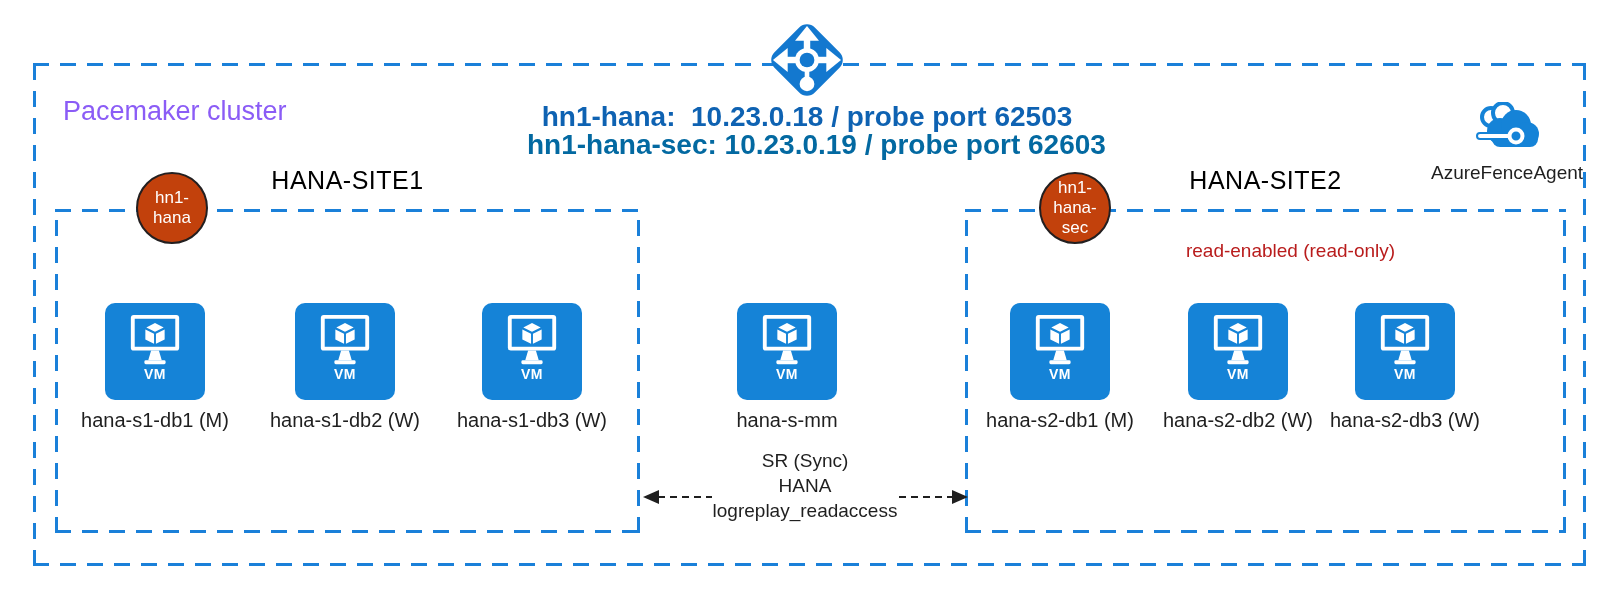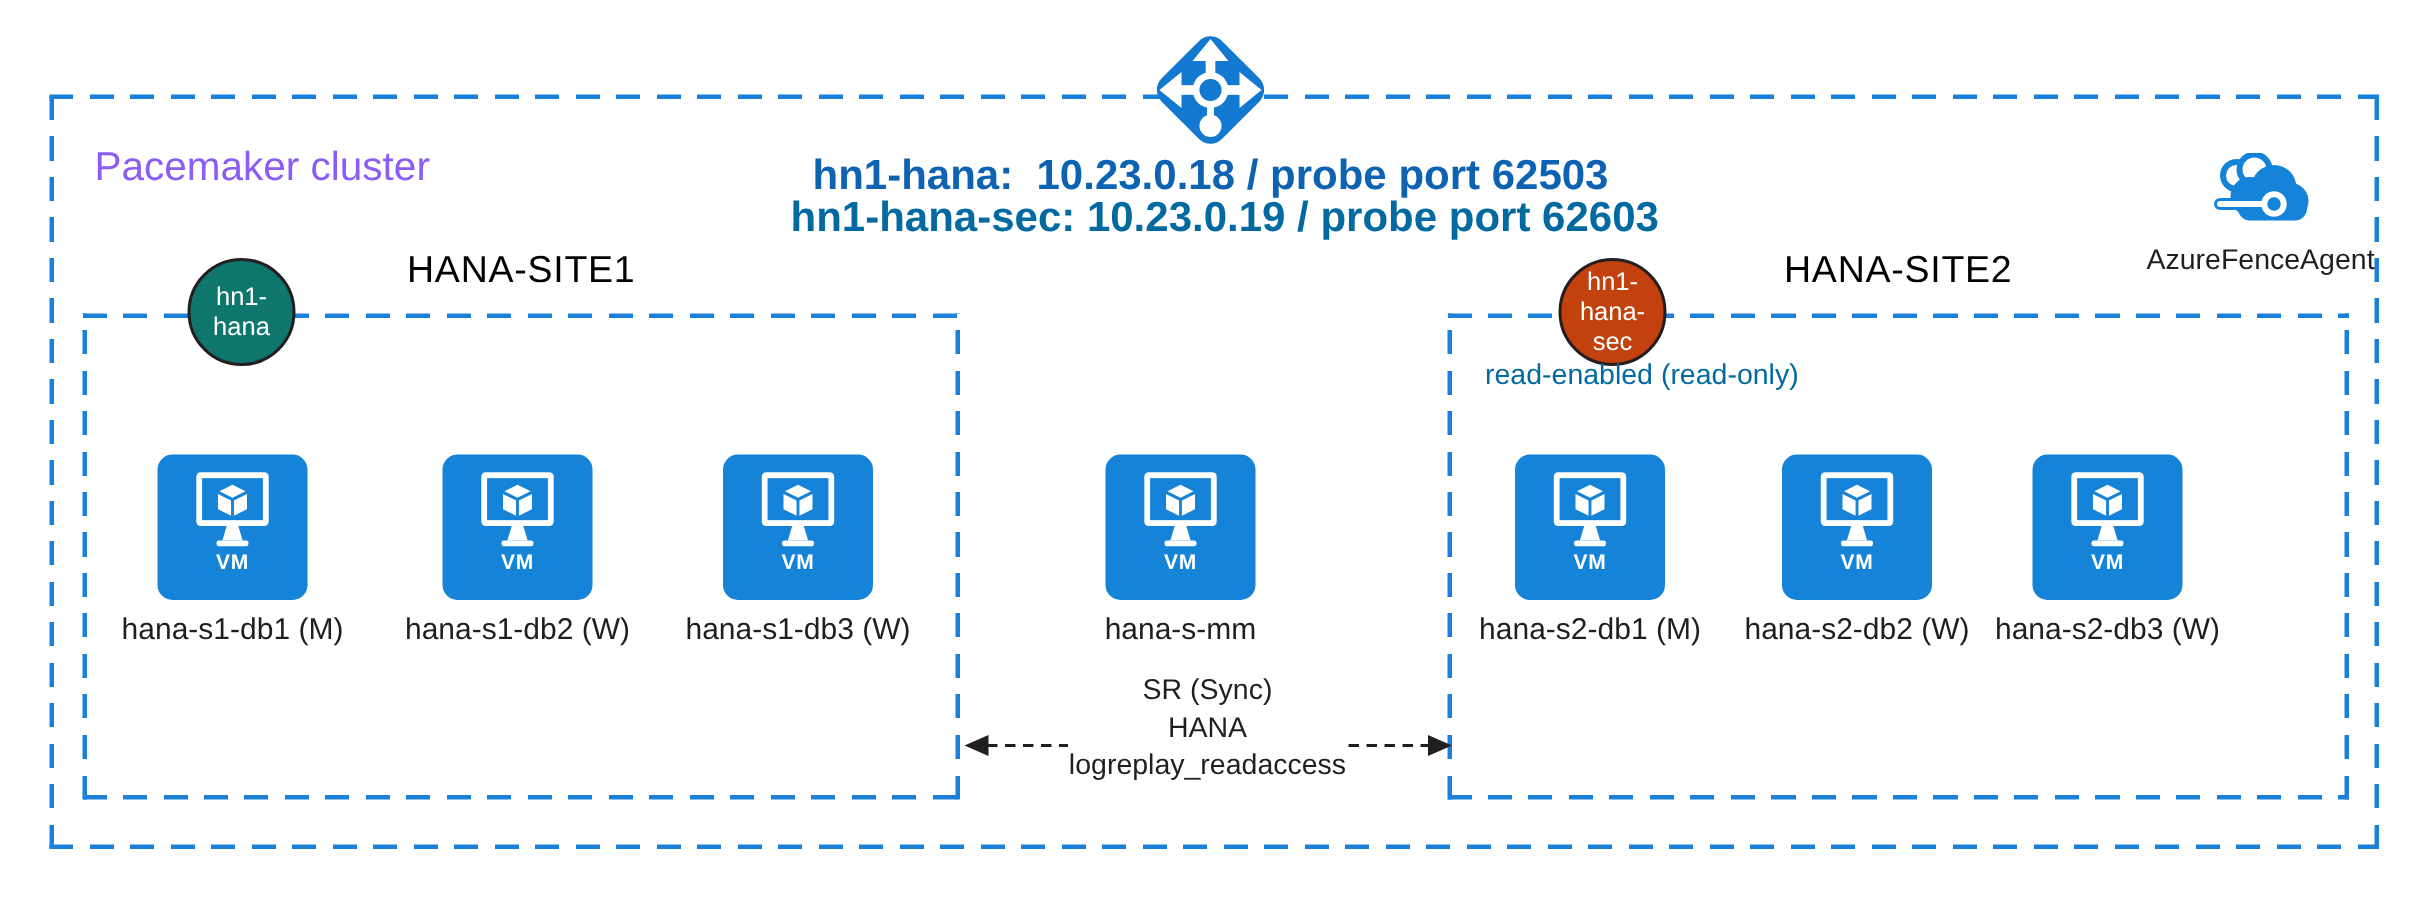--- a/index.html
+++ b/index.html
@@ -43,25 +43,25 @@
   #site1-title{left:55px;top:166px;width:585px;}
   #site2-title{left:965px;top:166px;width:601px;}
 
   .badge{
     width:72px;height:72px;border-radius:50%;
     border:2px solid #231f20;color:#ffffff;
     display:flex;align-items:center;justify-content:center;
     text-align:center;font-size:17px;line-height:1.18;
     box-sizing:border-box;padding:0 8px;word-break:break-word;
   }
-  #site1-badge{left:125px;top:172px;background:#0f766e;}
+  #site1-badge{left:136px;top:172px;background:#c2410c;}
   #site2-badge{left:1039px;top:172px;background:#c2410c;}
 
-  #site2-note{left:990px;top:240px;width:601px;
-    font-size:19px;color:#0369a1;}
+  #site2-note{left:990px;top:240px;width:601px;text-align:center;
+    font-size:19px;color:#b91c1c;}
 
   
   .vm-unit{width:190px;display:flex;flex-direction:column;align-items:center;}
   .vm-card{
     width:100px;height:97px;border-radius:10px;background:#1583d7;
     display:flex;flex-direction:column;align-items:center;justify-content:flex-start;
     padding-top:9px;box-sizing:border-box;
   }
   .vm-card .vm-text{color:#ffffff;font-size:14px;font-weight:700;margin-top:-2px;letter-spacing:0.5px;}
   .vm-label{margin-top:9px;font-size:20px;color:#1f1f1f;white-space:nowrap;}

